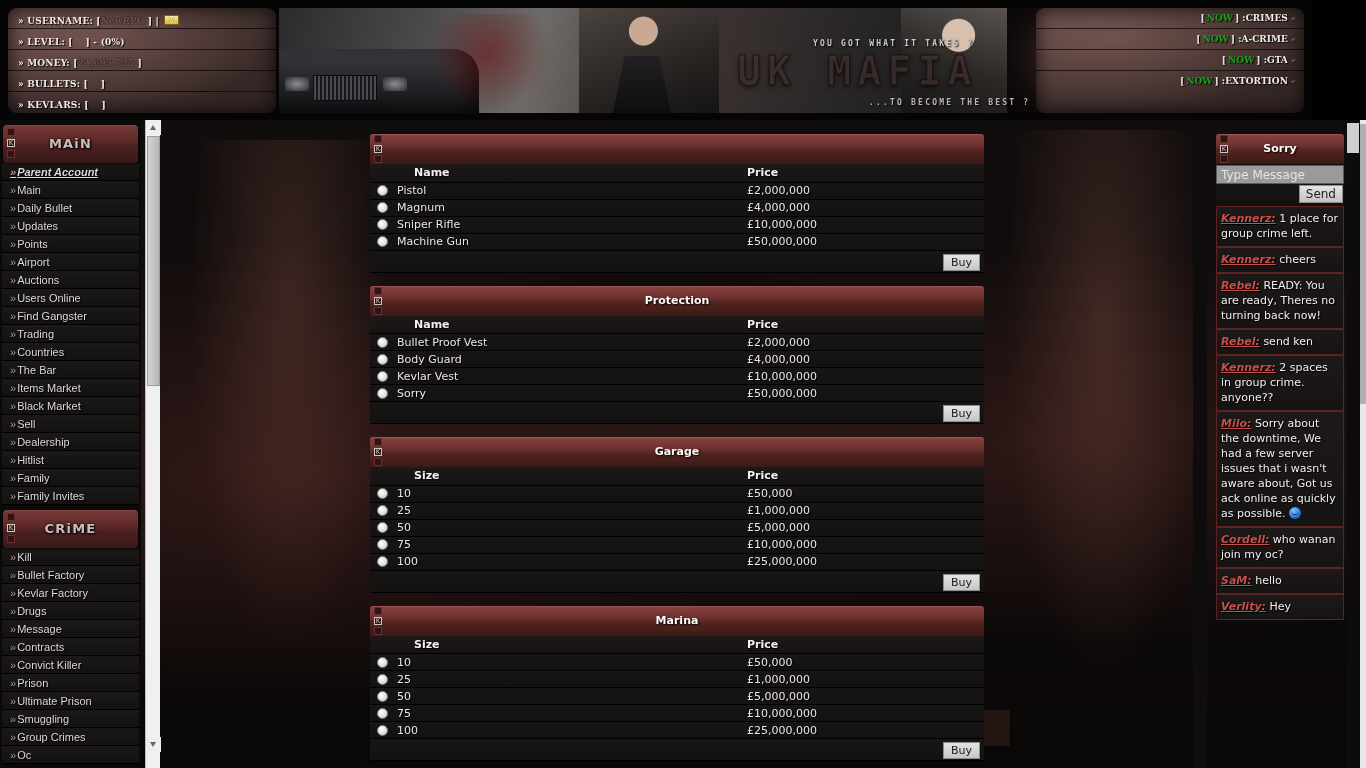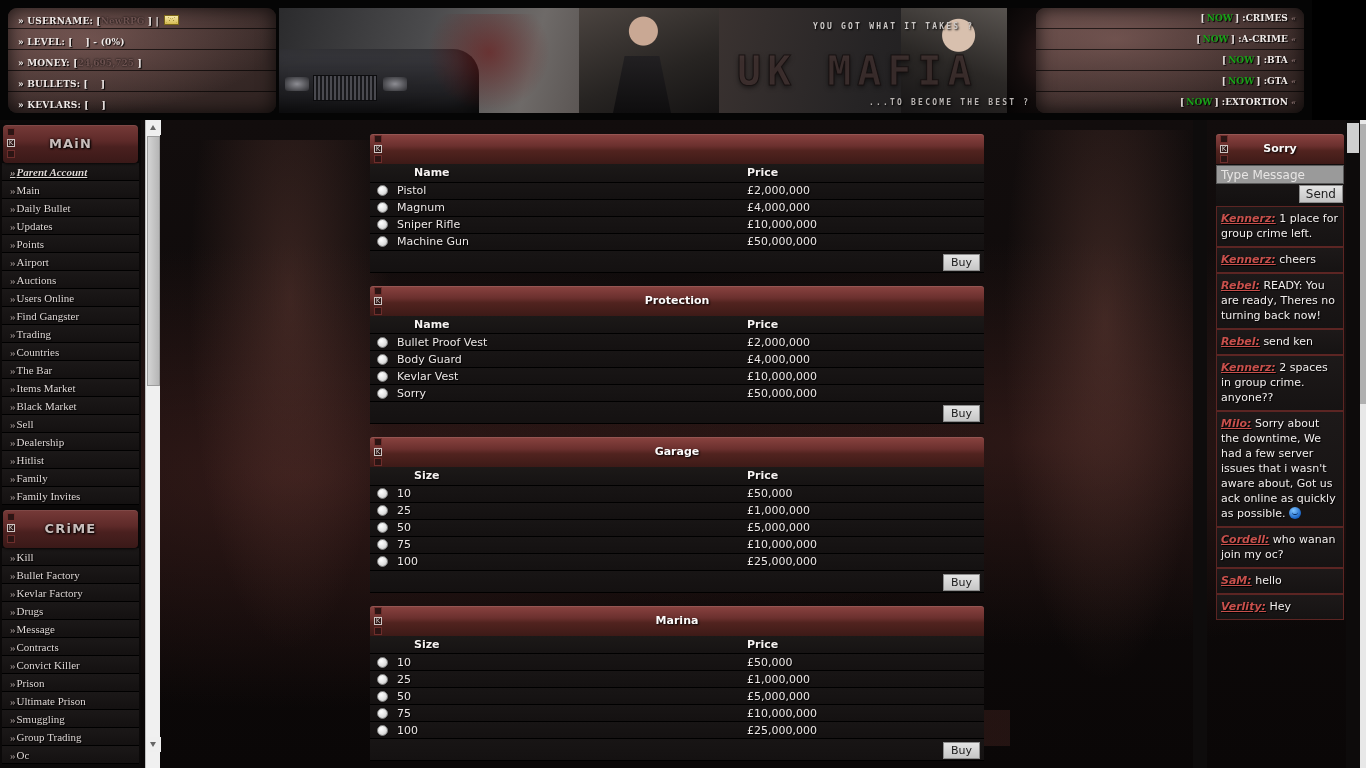--- a/index.html
+++ b/index.html
@@ -151,21 +151,21 @@
     position: absolute; left: 150px; top: 6px;
     width: 120px; height: 96px;
     background: radial-gradient(ellipse at 50% 40%, rgba(110,16,16,0.55), rgba(0,0,0,0) 72%);
   }
   #banner .space {
     position: absolute; right: 0; top: 0;
     width: 80px; height: 105px;
     background: radial-gradient(circle at 70% 45%, #3a2222 0%, #120c0c 60%, #050404 100%);
   }
   #banner .tagline-top {
-    position: absolute; left: 534px; top: 14px;
+    position: absolute; left: 534px; top: 31px;
     font-family: "DejaVu Sans Mono", monospace;
     font-size: 8px; font-weight: bold;
     letter-spacing: 2.2px;
     color: #cdc9c7;
     text-shadow: 1px 1px 2px #000;
   }
   #banner .logo {
     position: absolute; left: 458px; top: 40px;
     font-family: "DejaVu Sans Mono", monospace;
     font-size: 40px;
@@ -246,21 +246,21 @@
   .wctl.a { top: 3px; }
   .wctl.b { top: 14px; border-color: #cfc6c4; color:#cfc6c4; font-size:7px; line-height:7px; text-align:center; }
   .wctl.c { top: 25px; }
 
   .menu-item {
     display: block;
     height: 18px;
     line-height: 18px;
     margin: 0 2px;
     padding-left: 8px;
-    font-family: Liberation Serif, serif;
+    font-family: Liberation Sans, sans-serif;
     font-size: 11px;
     color: #ded7d5;
     background: linear-gradient(#1b1818, #141111);
     border-bottom: 1px solid #000;
     text-decoration: none;
     white-space: nowrap;
     overflow: hidden;
     text-shadow: 1px 1px 1px #000;
     cursor: pointer;
   }
@@ -488,21 +488,20 @@
     <div class="man-r"></div>
     <div class="space"></div>
     <div class="tagline-top">YOU GOT WHAT IT TAKES ?</div>
     <div class="logo">UK MAFIA</div>
     <div class="tagline-bot">...TO BECOME THE BEST ?</div>
   </div>
 
   <div class="stats-panel" id="stats-right">
       <div class="timer-row"><span class="t-brk">[</span><span class="t-now">NOW</span><span class="t-brk">]</span> <span class="t-name">:CRIMES</span> <span class="t-arrow">«</span></div>
       <div class="timer-row"><span class="t-brk">[</span><span class="t-now">NOW</span><span class="t-brk">]</span> <span class="t-name">:A-CRIME</span> <span class="t-arrow">«</span></div>
-      <div class="timer-row"><span class="t-brk">[</span><span class="t-now">NOW</span><span class="t-brk">]</span> <span class="t-name">:BTA</span> <span class="t-arrow">«</span></div>
       <div class="timer-row"><span class="t-brk">[</span><span class="t-now">NOW</span><span class="t-brk">]</span> <span class="t-name">:GTA</span> <span class="t-arrow">«</span></div>
       <div class="timer-row"><span class="t-brk">[</span><span class="t-now">NOW</span><span class="t-brk">]</span> <span class="t-name">:EXTORTION</span> <span class="t-arrow">«</span></div>
     </div>
 </div>
 
 <div id="body-area">
   <div id="bg-figure-l"></div>
   <div id="bg-figure-r"></div>
   <div id="bg-strip"></div>
 
@@ -541,21 +540,21 @@
       <a class="menu-item"><span class="chev">»</span><span>Kill</span></a>
       <a class="menu-item"><span class="chev">»</span><span>Bullet Factory</span></a>
       <a class="menu-item"><span class="chev">»</span><span>Kevlar Factory</span></a>
       <a class="menu-item"><span class="chev">»</span><span>Drugs</span></a>
       <a class="menu-item"><span class="chev">»</span><span>Message</span></a>
       <a class="menu-item"><span class="chev">»</span><span>Contracts</span></a>
       <a class="menu-item"><span class="chev">»</span><span>Convict Killer</span></a>
       <a class="menu-item"><span class="chev">»</span><span>Prison</span></a>
       <a class="menu-item"><span class="chev">»</span><span>Ultimate Prison</span></a>
       <a class="menu-item"><span class="chev">»</span><span>Smuggling</span></a>
-      <a class="menu-item"><span class="chev">»</span><span>Group Trading</span></a>
+      <a class="menu-item"><span class="chev">»</span><span>Group Crimes</span></a>
       <a class="menu-item"><span class="chev">»</span><span>Oc</span></a>
     </div>
 
   <div id="side-scroll">
     <div class="arr up"></div>
     <div class="thumb"></div>
     <div class="arr dn"></div>
   </div>
 
   <div id="content">

